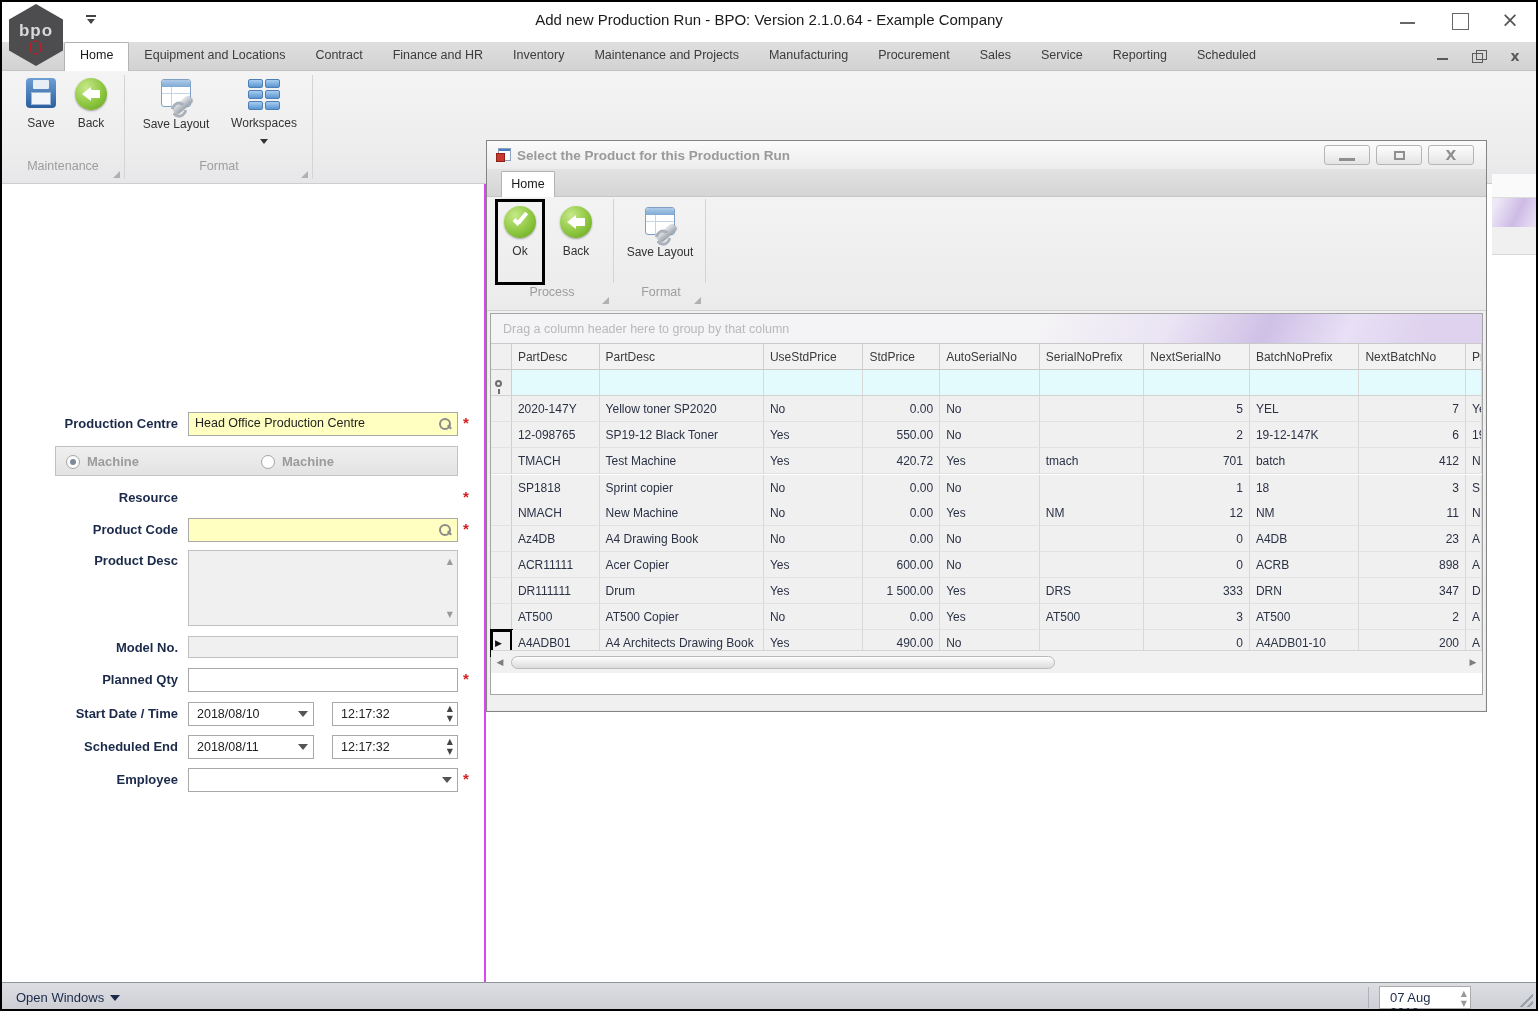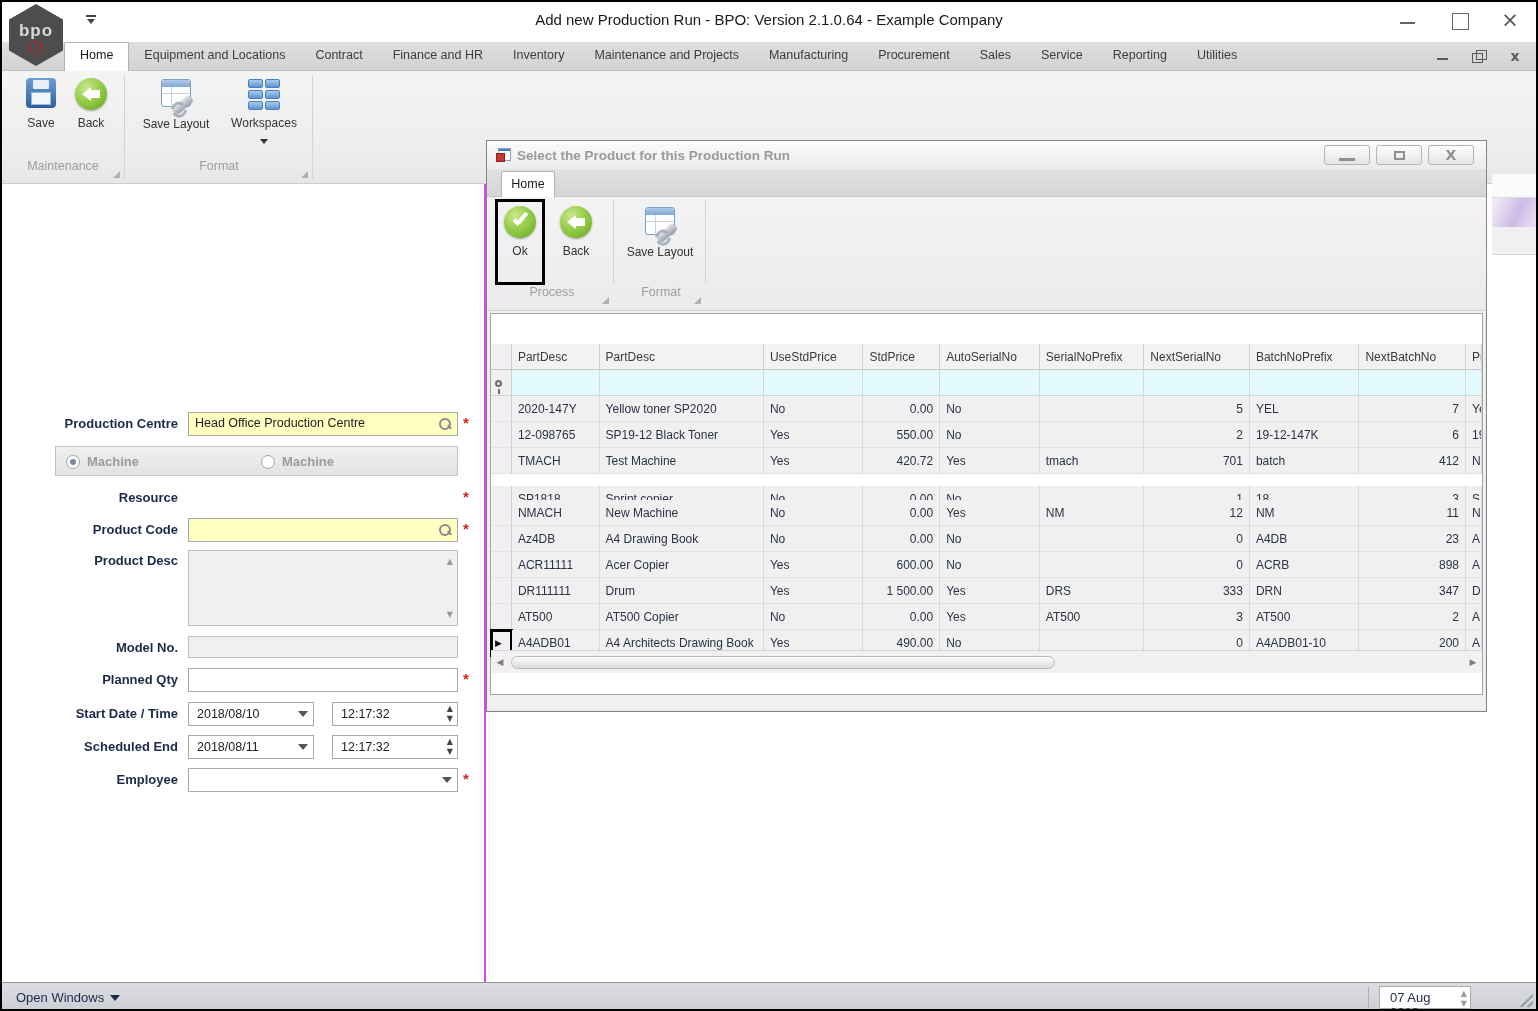--- a/index.html
+++ b/index.html
@@ -197,21 +197,21 @@
       <div class="tab">Equipment and Locations</div>
       <div class="tab">Contract</div>
       <div class="tab">Finance and HR</div>
       <div class="tab">Inventory</div>
       <div class="tab">Maintenance and Projects</div>
       <div class="tab">Manufacturing</div>
       <div class="tab">Procurement</div>
       <div class="tab">Sales</div>
       <div class="tab">Service</div>
       <div class="tab">Reporting</div>
-      <div class="tab">Utilities</div>
+      <div class="tab">Scheduled</div>
     </div>
   <div class="mdi-btns">
     <div class="mdi-btn mdi-min"></div>
     <div class="mdi-btn mdi-rest"></div>
     <div class="mdi-btn mdi-close ico">x</div>
   </div>
 </div>
 
 <div class="abs ribbon">
   <div class="abs rbtn" style="left:8px">
@@ -392,20 +392,23 @@
     <div class="abs vsep" style="left:218px; top:2px; height:84px"></div>
     <div class="m-grp" style="left:4px; width:122px">
       <span>Process</span><i class="launcher"></i>
     </div>
     <div class="m-grp" style="left:130px; width:88px">
       <span>Format</span><i class="launcher"></i>
     </div>
   </div>
 
   <div class="grid">
+    <div class="grouppanel">
+      <span>Drag a column header here to group by that column</span>
+    </div>
     <div class="gheader">
         <div class="gcell ind"></div>
         <div class="gcell" style="width:88px">PartDesc</div>
         <div class="gcell" style="width:165px">PartDesc</div>
         <div class="gcell" style="width:100px">UseStdPrice</div>
         <div class="gcell" style="width:77px">StdPrice</div>
         <div class="gcell" style="width:100px">AutoSerialNo</div>
         <div class="gcell" style="width:105px">SerialNoPrefix</div>
         <div class="gcell" style="width:106px">NextSerialNo</div>
         <div class="gcell" style="width:110px">BatchNoPrefix</div>
@@ -458,21 +461,21 @@
           <div class="gcell" style="width:165px">Test Machine</div>
           <div class="gcell" style="width:100px">Yes</div>
           <div class="gcell right" style="width:77px">420.72</div>
           <div class="gcell" style="width:100px">Yes</div>
           <div class="gcell" style="width:105px">tmach</div>
           <div class="gcell right" style="width:106px">701</div>
           <div class="gcell" style="width:110px">batch</div>
           <div class="gcell right" style="width:107px">412</div>
           <div class="gcell" style="width:16px">N</div>
         </div>
-        <div class="grow" style="top:172px">
+        <div class="grow" style="top:161px">
           <div class="gcell ind"></div>
           <div class="gcell" style="width:88px">SP1818</div>
           <div class="gcell" style="width:165px">Sprint copier</div>
           <div class="gcell" style="width:100px">No</div>
           <div class="gcell right" style="width:77px">0.00</div>
           <div class="gcell" style="width:100px">No</div>
           <div class="gcell" style="width:105px"></div>
           <div class="gcell right" style="width:106px">1</div>
           <div class="gcell" style="width:110px">18</div>
           <div class="gcell right" style="width:107px">3</div>

